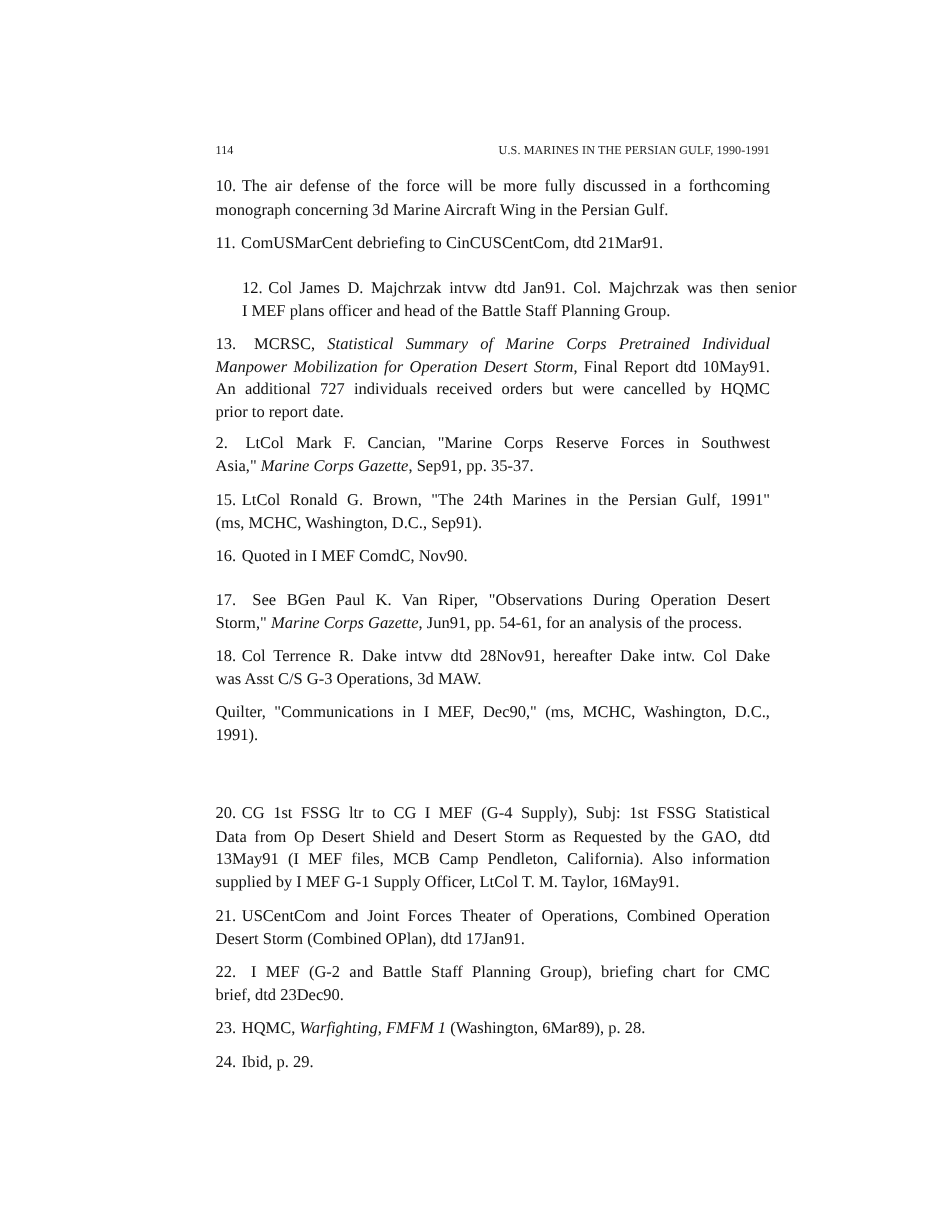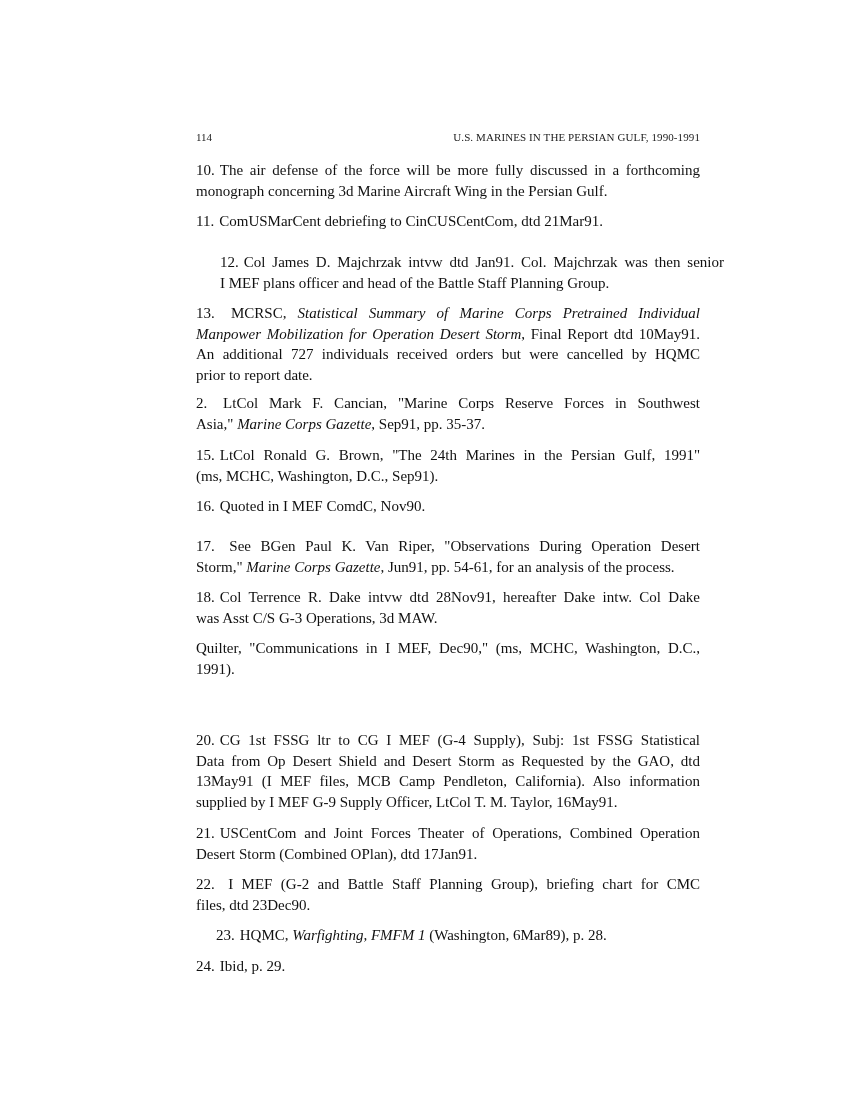--- a/index.html
+++ b/index.html
@@ -64,30 +64,30 @@
         <span class="line last"><span>was Asst C/S G-3 Operations, 3d MAW.</span></span>
       </div>
       <div class="note" style="top: 478px;">
         <span class="line"><span>Quilter, "Communications in I MEF, Dec90," (ms, MCHC, Washington, D.C.,</span></span>
         <span class="line last"><span>1991).</span></span>
       </div>
       <div class="note" style="top: 570px;">
         <span class="line"><span class="num">20.</span><span>CG 1st FSSG ltr to CG I MEF (G-4 Supply), Subj: 1st FSSG Statistical</span></span>
         <span class="line"><span>Data from Op Desert Shield and Desert Storm as Requested by the GAO, dtd</span></span>
         <span class="line"><span>13May91 (I MEF files, MCB Camp Pendleton, California). Also information</span></span>
-        <span class="line last"><span>supplied by I MEF G-9 Supply Officer, LtCol T. M. Taylor, 16May91.</span></span>
+        <span class="line last"><span>supplied by I MEF G-1 Supply Officer, LtCol T. M. Taylor, 16May91.</span></span>
       </div>
       <div class="note" style="top: 663px;">
         <span class="line"><span class="num">21.</span><span>USCentCom and Joint Forces Theater of Operations, Combined Operation</span></span>
         <span class="line last"><span>Desert Storm (Combined OPlan), dtd 17Jan91.</span></span>
       </div>
       <div class="note" style="top: 714px;">
         <span class="line"><span class="num">22.</span><span> I MEF (G-2 and Battle Staff Planning Group), briefing chart for CMC</span></span>
-        <span class="line last"><span>files, dtd 23Dec90.</span></span>
+        <span class="line last"><span>brief, dtd 23Dec90.</span></span>
       </div>
-      <div class="note" style="top: 765px; margin-left: 20px;">
+      <div class="note" style="top: 765px;">
         <span class="line last"><span class="num">23.</span><span>HQMC, </span><i>Warfighting, FMFM 1</i><span> (Washington, 6Mar89), p. 28.</span></span>
       </div>
       <div class="note" style="top: 796px;">
         <span class="line last"><span class="num">24.</span><span>Ibid, p. 29.</span></span>
       </div>
     </div>
 </div>
 
 </body></html>

